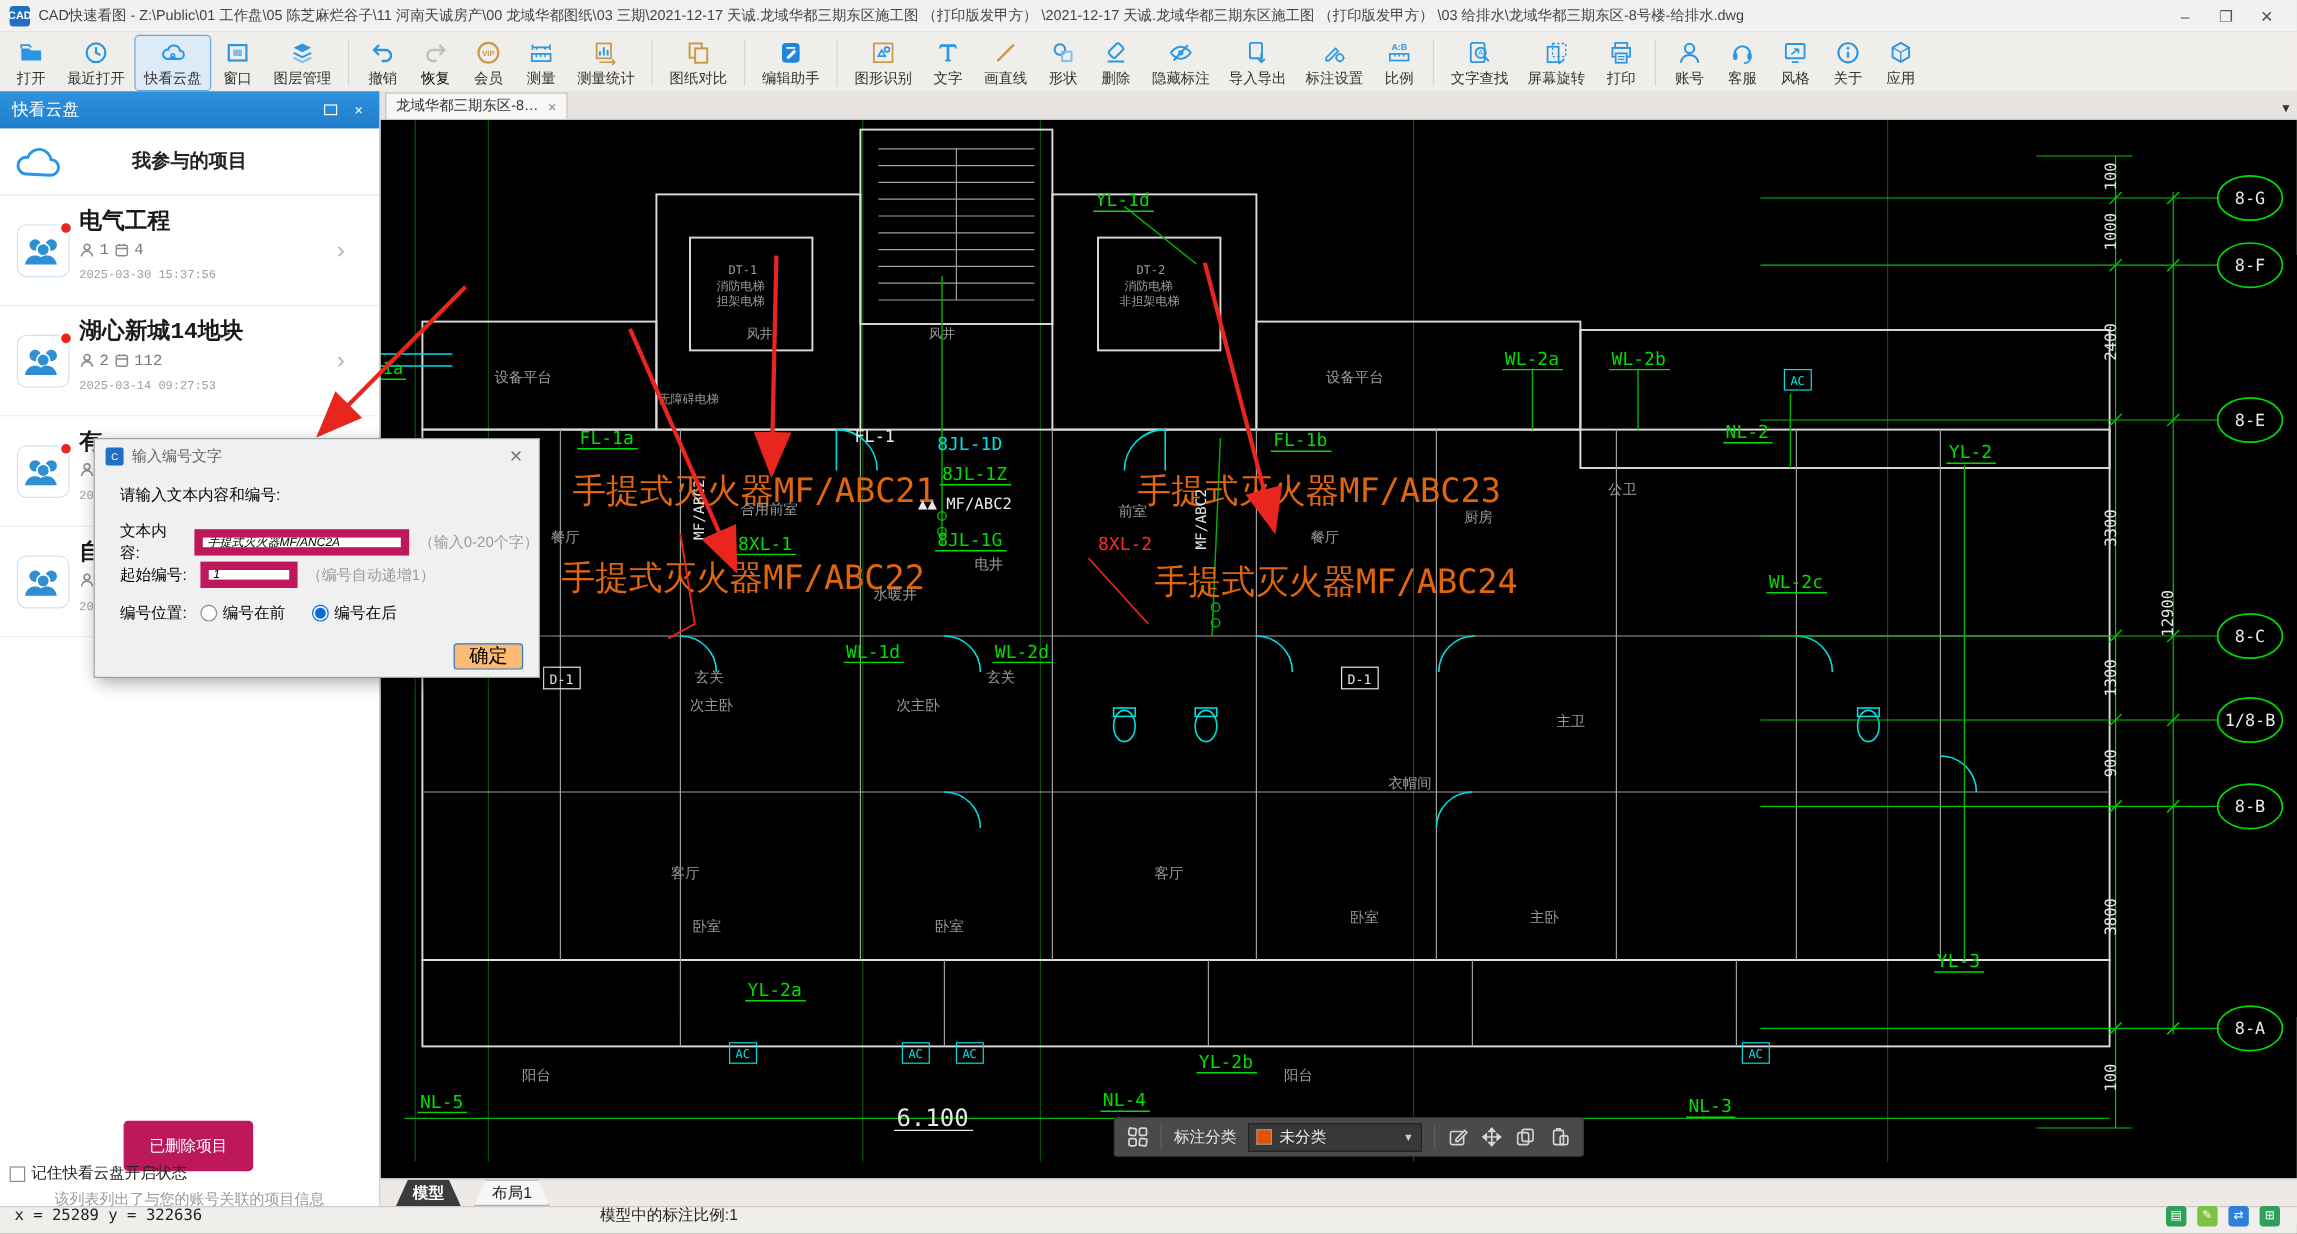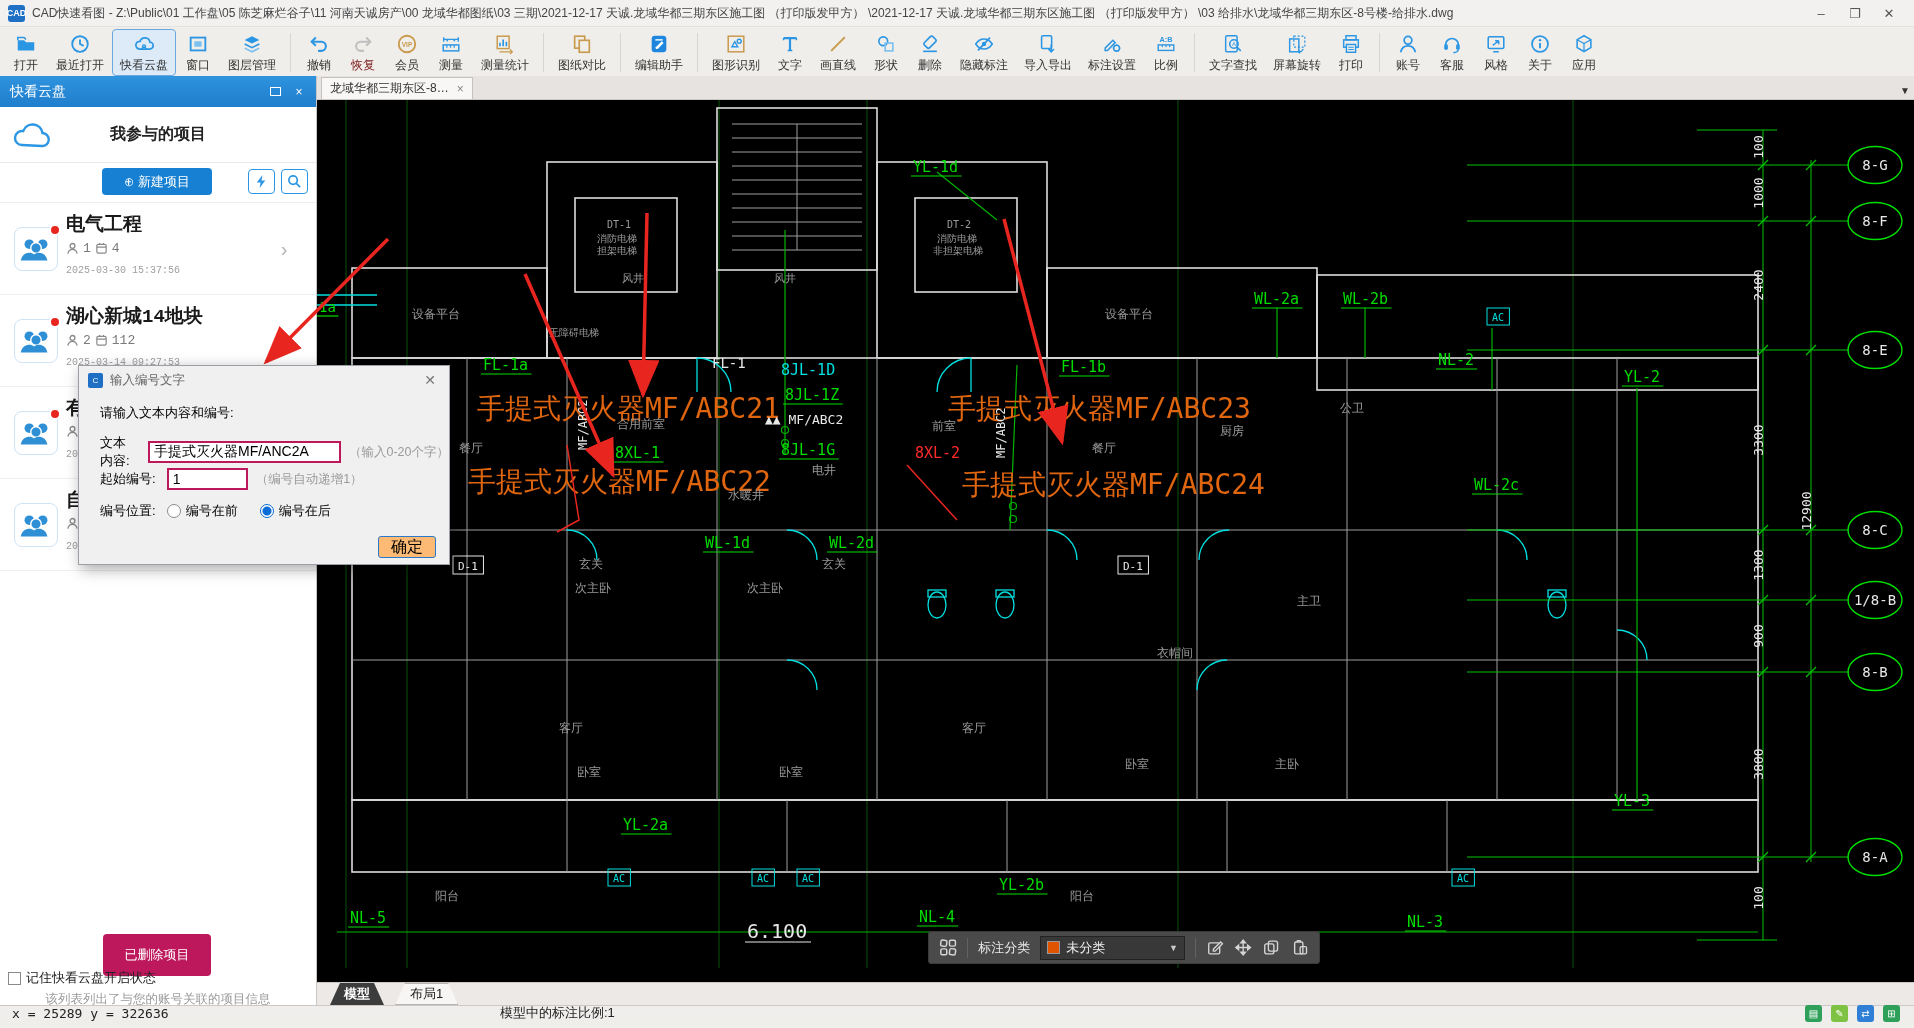--- a/index.html
+++ b/index.html
@@ -12,21 +12,21 @@
   .win-btn { width:34px; height:24px; display:flex; align-items:center; justify-content:center; font-size:13px; color:#555; }
 
   
   #toolbar { position:absolute; left:0; top:27px; width:1914px; height:49px; background:#f0eeeb; display:flex; align-items:stretch; padding:2px 4px 0 4px; }
   .tb-group { display:flex; align-items:stretch; }
   .tb-sep { width:1px; background:#d8d5d1; margin:4px 6px; }
   .tb-item { display:flex; flex-direction:column; align-items:center; justify-content:flex-start; padding:3px 7px 1px 7px; border:1px solid transparent; border-radius:4px; min-width:44px; }
   .tb-item.active { background:#ddebf8; border-color:#6aa7dd; }
   .tb-item svg { width:24px; height:24px; }
   .tb-label { font-size:12px; color:#333; margin-top:2px; white-space:nowrap; }
-  .tb-item.disabled .tb-label { color:#7f1d1d; }
+  .tb-item.disabled .tb-label { color:#000000; }
 
   
   #doc-tabbar { position:absolute; left:317px; top:76px; width:1597px; height:24px; background:#e6e3e0; border-bottom:1px solid #cac7c4; display:flex; align-items:flex-end; }
   #doc-tab { height:22px; background:#f8f7f6; border:1px solid #c4c1be; border-bottom:none; margin-left:4px; display:flex; align-items:center; padding:0 8px; font-size:12px; color:#333; }
   #doc-tab .close { margin-left:8px; color:#888; font-size:12px; }
   #tabbar-dd { position:absolute; right:4px; bottom:3px; font-size:10px; color:#333; }
 
   
   #sidebar { position:absolute; left:0; top:76px; width:317px; height:929px; background:#fff; border-right:1px solid #c9c6c3; z-index:10; }
   #sb-header { height:31px; background:linear-gradient(#2f93de,#1f7ecd); color:#fff; display:flex; align-items:center; padding:0 10px; font-size:14px; }
@@ -82,21 +82,21 @@
   #status-icons { position:absolute; right:14px; display:flex; gap:9px; }
   .st-ic { width:17px; height:17px; border-radius:3px; display:flex; align-items:center; justify-content:center; color:#fff; font-size:10px; }
 
   
   #dialog { position:absolute; left:78px; top:365px; width:372px; height:200px; background:#f0f0f0; border:1px solid #9aa0a6; box-shadow:3px 4px 14px rgba(0,0,0,.35); z-index:50; }
   #dlg-title { height:28px; display:flex; align-items:center; padding:0 9px; }
   #dlg-logo { width:15px; height:15px; background:#1f6fc4; border-radius:2px; color:#fff; font-size:8px; display:flex; align-items:center; justify-content:center; }
   #dlg-title-text { font-size:12.5px; color:#666; margin-left:7px; flex:1; }
   #dlg-close { color:#777; font-size:14px; padding:0 4px; }
   .dlg-row { position:absolute; left:21px; font-size:13px; color:#000; display:flex; align-items:center; }
-  .dlg-input { border:2px solid #be185d; background:#fff; font-size:14px; height:22px; padding:0 4px; font-family:"Liberation Sans",sans-serif; }
+  .dlg-input { border:7px solid #be185d; background:#fff; font-size:10px; height:22px; padding:0 4px; font-family:"Liberation Sans",sans-serif;font-style:italic; }
   .dlg-hint { color:#9a9a9a; font-size:12.5px; margin-left:8px; white-space:nowrap; }
   .radio { width:14px; height:14px; border-radius:50%; border:1px solid #8a8a8a; background:#fff; margin-right:5px; }
   .radio.sel { border-color:#0a6cd6; background:radial-gradient(circle,#0a6cd6 0 4px,#fff 5px); }
   #dlg-ok { position:absolute; left:299px; top:170px; width:58px; height:22px; background:#fdba74; border:1.5px solid #2b78c8; border-radius:3px; font-size:16px; color:#000; }
 
   #arrow-overlay { position:absolute; left:0; top:0; width:1914px; height:1028px; z-index:40; pointer-events:none; }
 </style>
 </head>
 <body>
 
@@ -366,34 +366,20 @@
     <span class="sb-hicon">
         <span class="sb-float"></span>
       </span>
     <span class="sb-hicon">×</span>
   </div>
   <div id="sb-cloudrow">
     <svg viewBox="0 0 40 30">
         <path d="M10 25a7 7 0 1 1 1.2-13.9A10 10 0 0 1 30.5 13 6.5 6.5 0 0 1 30 26z" fill="none" stroke="#2b96e3" stroke-width="2.4"></path>
       </svg>
     <div id="sb-mytitle">我参与的项目</div>
-  </div>
-  <div id="sb-newrow">
-    <button id="new-project-btn">⊕ <span>新建项目</span></button>
-    <div class="mini-btn" style="left:248px">
-      <svg viewBox="0 0 16 16">
-          <path d="M9 1L3 9h4l-1 6 6-8H8z" fill="#2b96e3"></path>
-        </svg>
-    </div>
-    <div class="mini-btn" style="left:281px">
-      <svg viewBox="0 0 16 16">
-          <circle cx="6.5" cy="6.5" r="4.5" fill="none" stroke="#2b96e3" stroke-width="1.8"></circle>
-          <path d="M10 10l4 4" stroke="#2b96e3" stroke-width="1.8"></path>
-        </svg>
-    </div>
   </div>
   <div id="projects">
       <div class="proj-row">
         <div class="proj-avatar"><svg viewBox="0 0 44 44">
             <g fill="#2e8fd5">
               <circle cx="15" cy="17" r="5"></circle>
               <circle cx="29" cy="17" r="5"></circle>
               <circle cx="22" cy="21" r="5.5" stroke="#fff" stroke-width="1.5"></circle>
               <path d="M6 34c1.5-6 5-8 9-8 2 0 3.5.5 5 1.7 1.5-1.2 3-1.7 5-1.7 4 0 7.5 2 9 8z"></path>
             </g>

